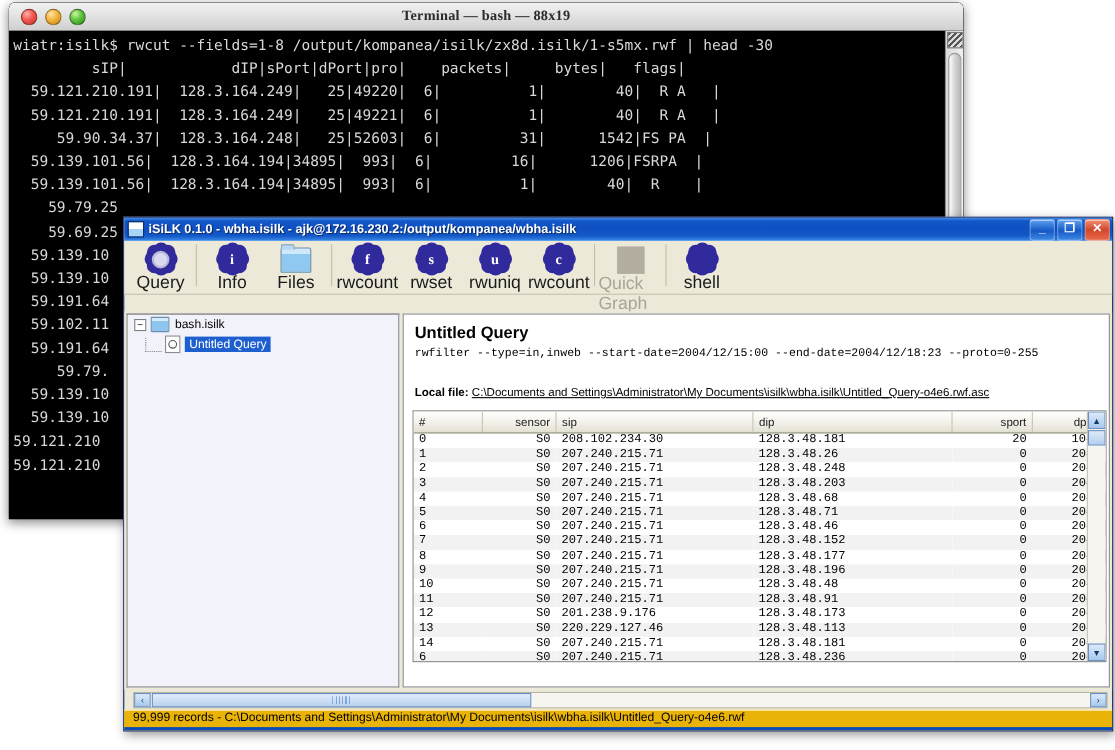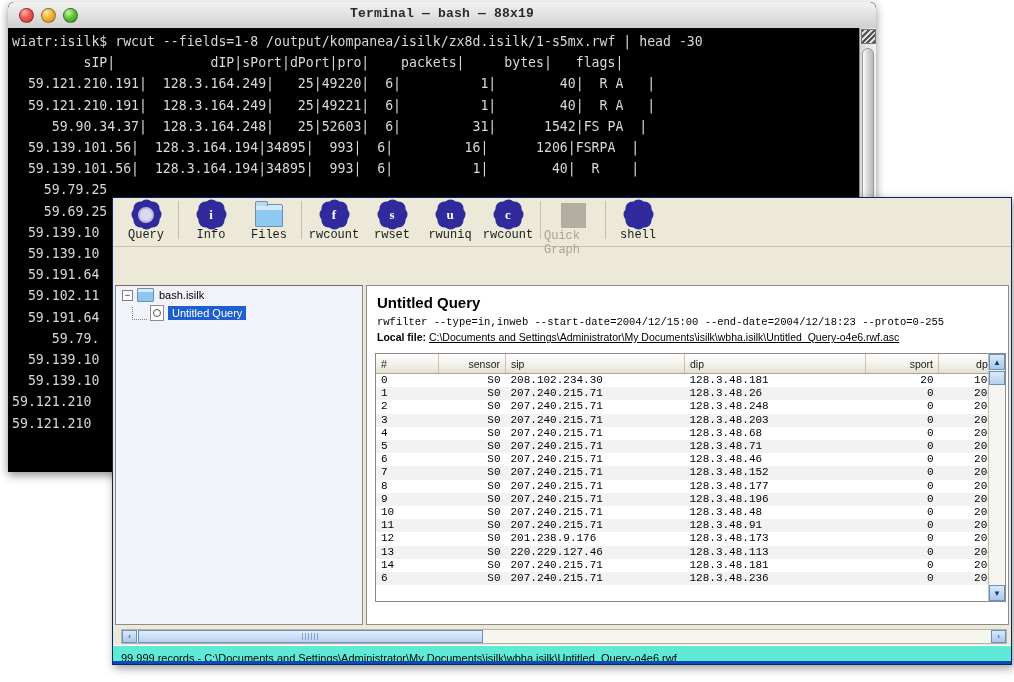--- a/index.html
+++ b/index.html
@@ -23,21 +23,21 @@
     height:26px;
     background:linear-gradient(to bottom,#f2f2f2 0%,#e3e3e3 45%,#cfcfcf 100%);
     border-bottom:1px solid #9a9a9a;
     position:relative;
     border-radius:6px 6px 0 0;
   }
   #terminal-titlebar .title{
     position:absolute;left:0;right:0;top:4px;text-align:center;
     font-size:13px;font-weight:bold;color:#2b2b2b;
     letter-spacing:.2px;
-    font-family:Liberation Mono, monospace;
+    font-family:Liberation Serif, serif;
   }
   .lights{position:absolute;left:11px;top:6px;display:flex;gap:7px;}
   .light{width:13px;height:13px;border-radius:50%;border:1px solid rgba(0,0,0,.35);}
   .light.red   {background:radial-gradient(circle at 35% 28%, #ffb3ad 0%, #f0564f 45%, #c2342d 100%);}
   .light.yellow{background:radial-gradient(circle at 35% 28%, #ffe6a8 0%, #f3b43a 45%, #c98715 100%);}
   .light.green {background:radial-gradient(circle at 35% 28%, #ccf5a5 0%, #5fc23c 45%, #2f8c18 100%);}
 
   #terminal-body{
     position:absolute;left:0;top:26px;right:0;bottom:0;
     background:#000;
@@ -117,21 +117,21 @@
 
   #isilk-toolbar{
     height:46px;background:#ece9d8;
     display:flex;align-items:flex-start;padding:2px 0 0 4px;
     border-bottom:1px solid #c7c2ae;
   }
   .tool{
     width:58px;display:flex;flex-direction:column;align-items:center;
     justify-content:flex-start;padding-top:2px;
   }
-  .tool .label{font-size:12px;margin-top:1px;color:#1a1a1a;font-family:Liberation Mono, monospace;}
+  .tool .label{font-size:16px;margin-top:1px;color:#1a1a1a;}
   .tool.disabled .label{color:#a8a498;}
   .toolsep{width:1px;height:38px;background:#c3bfaa;margin:1px 3px 0;}
 
   .gear{
     width:25px;height:25px;border-radius:50%;
     background:#312a9c;position:relative;
     display:flex;align-items:center;justify-content:center;
     color:#fff;font-weight:bold;font-size:13px;
     font-family:"Liberation Serif", serif;
     box-shadow:
@@ -204,21 +204,21 @@
   #query-header{padding:8px 10px 4px 10px;}
   #query-header .qtitle{
     font-size:15px;font-weight:bold;color:#000;margin:0 0 5px 0;
     font-family:"Liberation Sans", sans-serif;
   }
   #query-header .qcmd{
     font-family:"Liberation Mono","DejaVu Sans Mono",monospace;
     font-size:10.5px;line-height:13px;color:#000;white-space:pre;
   }
   #query-header .qlocal{
-    margin-top:2px;font-size:10.5px;font-weight:bold;
+    margin-top:22px;font-size:10.5px;font-weight:bold;
   }
   #query-header .qlocal a{
     font-weight:normal;color:#000;text-decoration:underline;
   }
 
   #table-area{
     flex:1 1 auto;margin:6px 2px 0 8px;position:relative;
     border:1px solid #8b8b8b;background:#fff;overflow:hidden;
   }
   table.grid{border-collapse:collapse;width:100%;table-layout:fixed;}
@@ -276,22 +276,22 @@
     display:flex;align-items:center;justify-content:center;
   }
   .hscroll .grip{
     width:18px;height:7px;
     background:repeating-linear-gradient(to right,#7ea6d8 0 1px,transparent 1px 3px);
   }
   .hscroll .hspacer{flex:1 1 auto;}
 
   #isilk-status{
     position:absolute;left:0;right:0;bottom:0;height:18px;
-    background:#5eead4;border-top:1px solid #ffffff;
-    font-size:11px;color:#000;display:flex;align-items:flex-end;
+    background:#eab308;border-top:1px solid #ffffff;
+    font-size:11px;color:#000;display:flex;align-items:flex-start;
     padding-left:8px;
   }
   #isilk-bottombar{
     position:absolute;left:0;right:0;bottom:0;height:3px;background:#0a4bb5;
   }
 </style>
 </head>
 <body>
 
 <div id="terminal-window">
@@ -328,20 +328,35 @@
   </div>
 
   <div id="terminal-scroll">
     <div class="sb-icon"></div>
     <div class="sb-thumb"></div>
   </div>
 </div>
 
 <div id="isilk-window">
 
+  <div id="isilk-titlebar">
+    <span class="app-icon"></span>
+    <span class="win-title">iSiLK 0.1.0 - wbha.isilk - ajk@172.16.230.2:/output/kompanea/wbha.isilk</span>
+    <div class="win-buttons">
+      <div class="win-btn">
+          <span class="glyph">_</span>
+        </div>
+      <div class="win-btn">
+          <span class="glyph">❐</span>
+        </div>
+      <div class="win-btn close">
+          <span class="glyph">✕</span>
+        </div>
+    </div>
+  </div>
 
 
   <div id="isilk-toolbar">
 
     <div class="tool">
       <span class="gear plain">
           <span class="magnifier"></span>
         </span>
       <span class="label">Query</span>
     </div>

